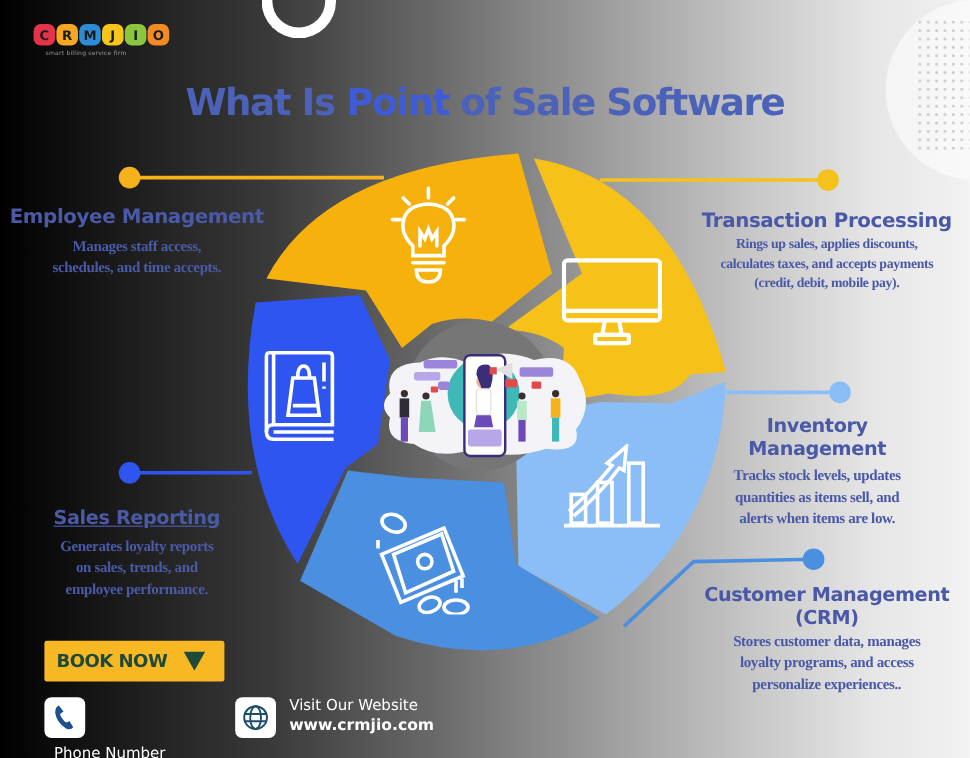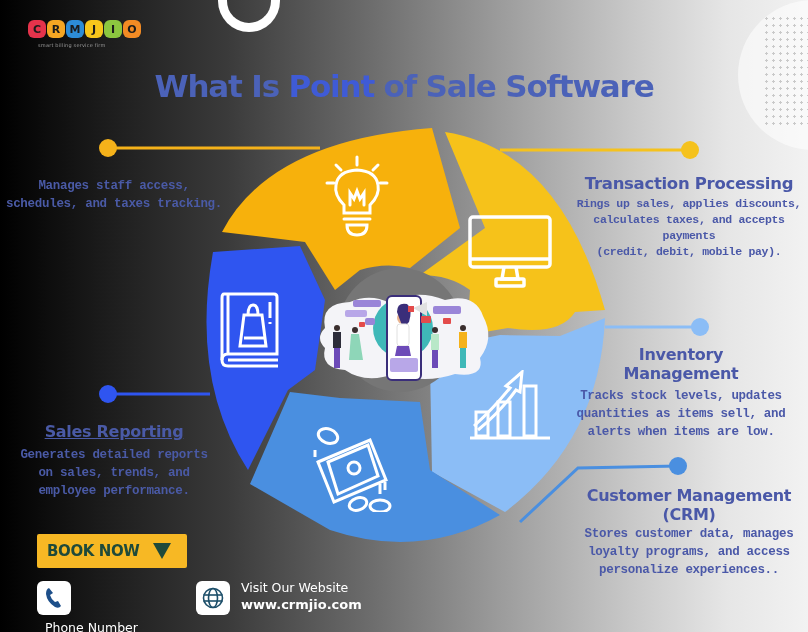--- a/index.html
+++ b/index.html
@@ -31,21 +31,21 @@
   .dots { right: 0; top: 15px; width: 45px; height: 110px;
     background-image: radial-gradient(#c9c9c9 1px, transparent 1.2px);
     background-size: 7px 7px; }
   .white-circle { right: -80px; top: 0px; width: 150px; height: 150px; border-radius: 50%;
     background: rgba(255,255,255,0.55); }
   .feature-title {
     font-family: "DejaVu Sans", sans-serif; font-weight: bold; font-size: 16px;
     color: #4a58a8; text-align: center; line-height: 19px; letter-spacing: -0.3px;
   }
   .feature-desc {
-    font-family: Liberation Mono, monospace; font-weight: bold; font-size: 12.5px;
+    font-family: Liberation Serif, serif; font-weight: bold; font-size: 12.5px;
     color: #4a58a8; text-align: center; line-height: 18px; letter-spacing: -0.3px;
   }
   .dark .feature-title, .dark .feature-desc { color: #4a5aa6; }
   .underline { text-decoration: underline; }
   .book-btn {
     left: 37px; top: 534px; width: 150px; height: 34px; border-radius: 2px;
     background: #f7b824; display: flex; align-items: center; padding-left: 10px; gap: 14px;
     cursor: pointer;
   }
   .book-label { font-family: "DejaVu Sans", sans-serif; font-weight: bold; font-size: 15px; color: #1f4a3a; letter-spacing: -0.4px; }
@@ -195,23 +195,24 @@
   <path d="M36 46 L44 46 L48 72 L34 72 Z" fill="#8ed6b8"></path>
   <circle cx="120" cy="42" r="3" fill="#3a2e2e"></circle>
   <rect x="116" y="46" width="8" height="16" fill="#b8e8c8"></rect>
   <rect x="117" y="62" width="6" height="18" fill="#6c4ab8"></rect>
   <circle cx="148" cy="40" r="3" fill="#3a2e2e"></circle>
   <rect x="144" y="44" width="8" height="16" fill="#f5b21a"></rect>
   <rect x="145" y="60" width="6" height="20" fill="#3fb8b8"></rect>
 </svg>
 
 <div class="abs dark" style="left:0; top:171px; width:228px;">
+  <div class="feature-title" style="font-size:16.5px">Employee Management</div>
   <div class="feature-desc" style="margin-top:6px">
     <div>Manages staff access,</div>
-    <div>schedules, and taxes tracking.</div>
+    <div>schedules, and time accepts.</div>
   </div>
 </div>
 
 <div class="abs" style="left:570px; top:174px; width:238px;">
   <div class="feature-title" style="font-size:16.5px">Transaction Processing</div>
   <div class="feature-desc" style="margin-top:3px; font-size:11.5px; line-height:16px">
     <div>Rings up sales, applies discounts,</div>
     <div>calculates taxes, and accepts payments</div>
     <div>(credit, debit, mobile pay).</div>
   </div>
@@ -237,21 +238,21 @@
   <div class="feature-desc" style="margin-top:1px">
     <div>Stores customer data, manages</div>
     <div>loyalty programs, and access</div>
     <div>personalize experiences..</div>
   </div>
 </div>
 
 <div class="abs dark" style="left:0; top:402px; width:228px;margin-top:20px;">
   <div class="feature-title underline">Sales Reporting</div>
   <div class="feature-desc" style="margin-top:5px">
-    <div>Generates detailed reports</div>
+    <div>Generates loyalty reports</div>
     <div>on sales, trends, and</div>
     <div>employee performance.</div>
   </div>
 </div>
 
 <div class="abs book-btn">
   <span class="book-label">BOOK NOW</span>
   <svg width="18" height="16" viewBox="0 0 18 16">
     <path d="M0 0 L18 0 L9 16 Z" fill="#1f4a3a"></path>
   </svg>

